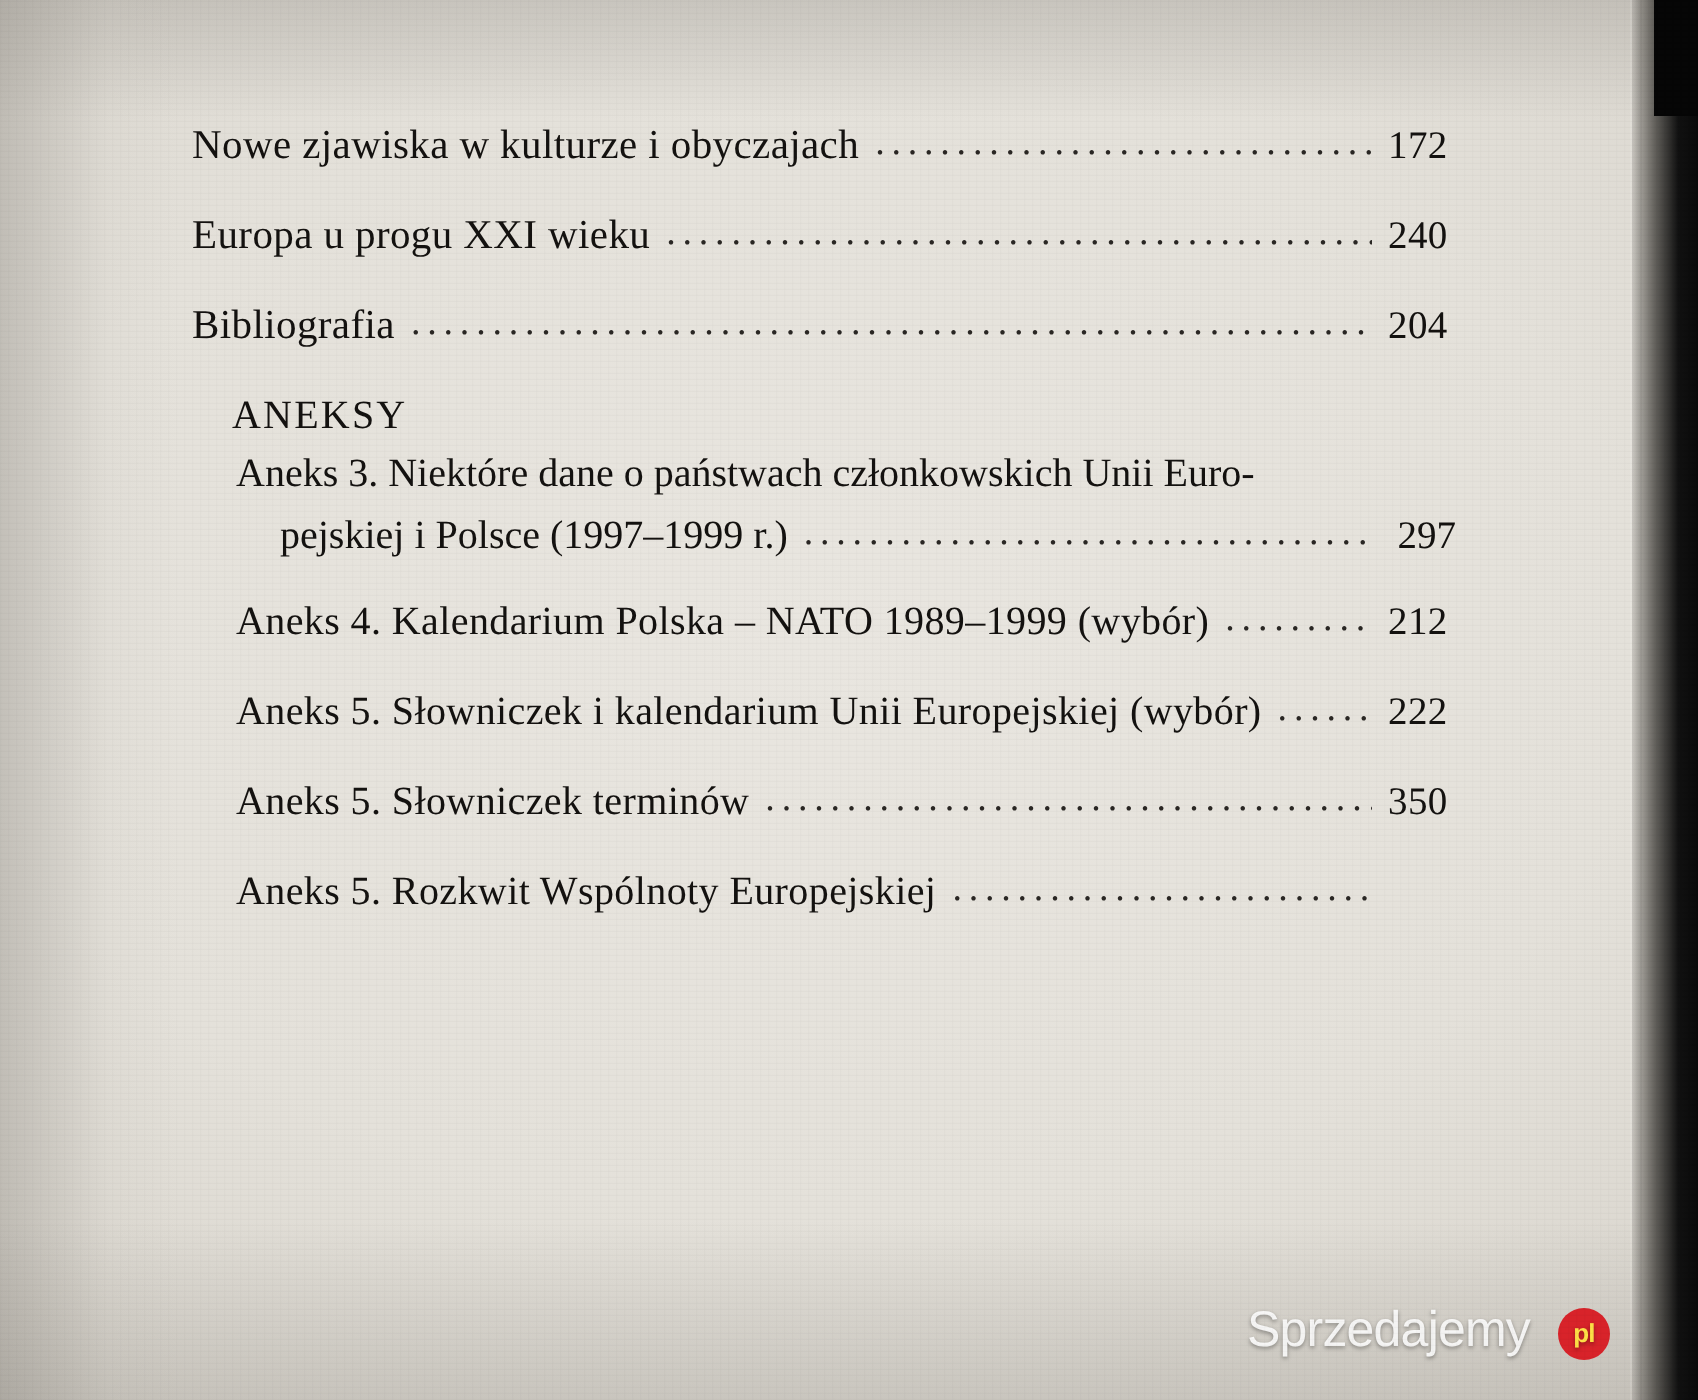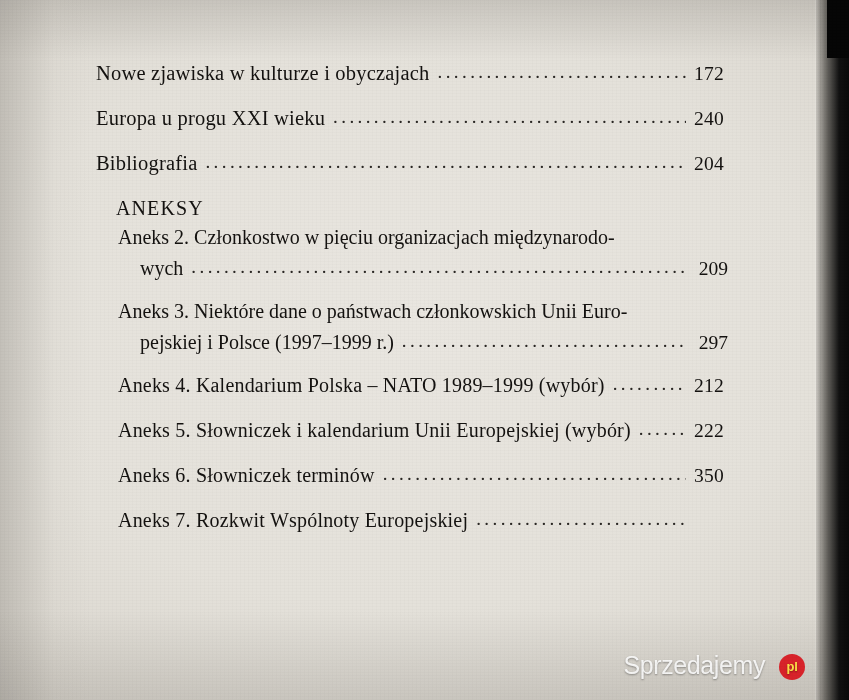--- a/index.html
+++ b/index.html
@@ -234,30 +234,20 @@
 
     <div class="entry lvl1">
       <span class="title">Bibliografia</span>
       <span class="leader"></span>
       <span class="page">204</span>
     </div>
 
     <div class="section-head">ANEKSY</div>
 
 
-    <div class="entry-wrap">
-      <div class="line1">
-        <span class="justified">Aneks 2. Członkostwo w pięciu organizacjach międzynarodo-</span>
-      </div>
-      <div class="line2">
-        <span class="title">wych</span>
-        <span class="leader"></span>
-        <span class="page">209</span>
-      </div>
-    </div>
 
     <div class="entry-wrap">
       <div class="line1">
         <span class="justified">Aneks 3. Niektóre dane o państwach członkowskich Unii Euro-</span>
       </div>
       <div class="line2">
         <span class="title">pejskiej i Polsce (1997–1999 r.)</span>
         <span class="leader"></span>
         <span class="page">297</span>
       </div>
@@ -269,27 +259,27 @@
       <span class="page">212</span>
     </div>
 
     <div class="entry lvl2">
       <span class="title">Aneks 5. Słowniczek i kalendarium Unii Europejskiej (wybór)</span>
       <span class="leader"></span>
       <span class="page">222</span>
     </div>
 
     <div class="entry lvl2">
-      <span class="title">Aneks 6. Słowniczek terminów</span>
+      <span class="title">Aneks 5. Słowniczek terminów</span>
       <span class="leader"></span>
       <span class="page">350</span>
     </div>
 
     <div class="entry lvl2">
-      <span class="title">Aneks 7. Rozkwit Wspólnoty Europejskiej</span>
+      <span class="title">Aneks 5. Rozkwit Wspólnoty Europejskiej</span>
       <span class="leader"></span>
       <span class="page"></span>
     </div>
 
   </div>
 
   <div class="watermark">
     <span>Sprzedajemy</span>
     <span class="wm-badge">pl</span>
   </div>

